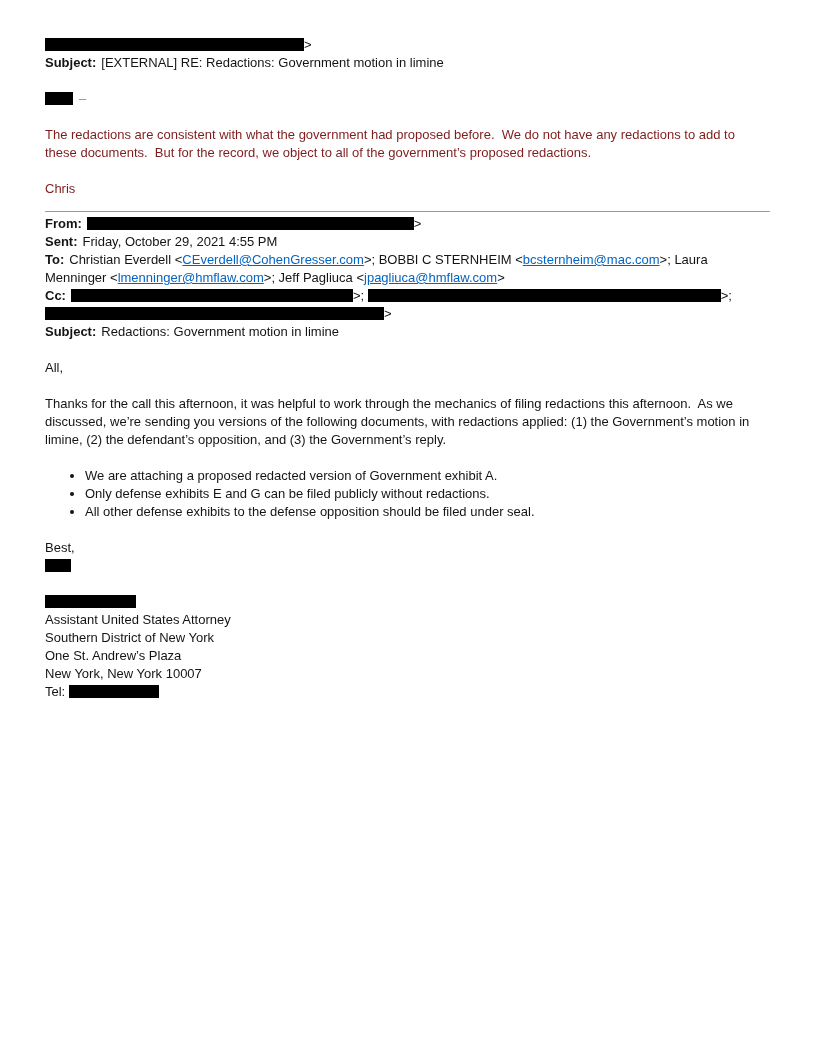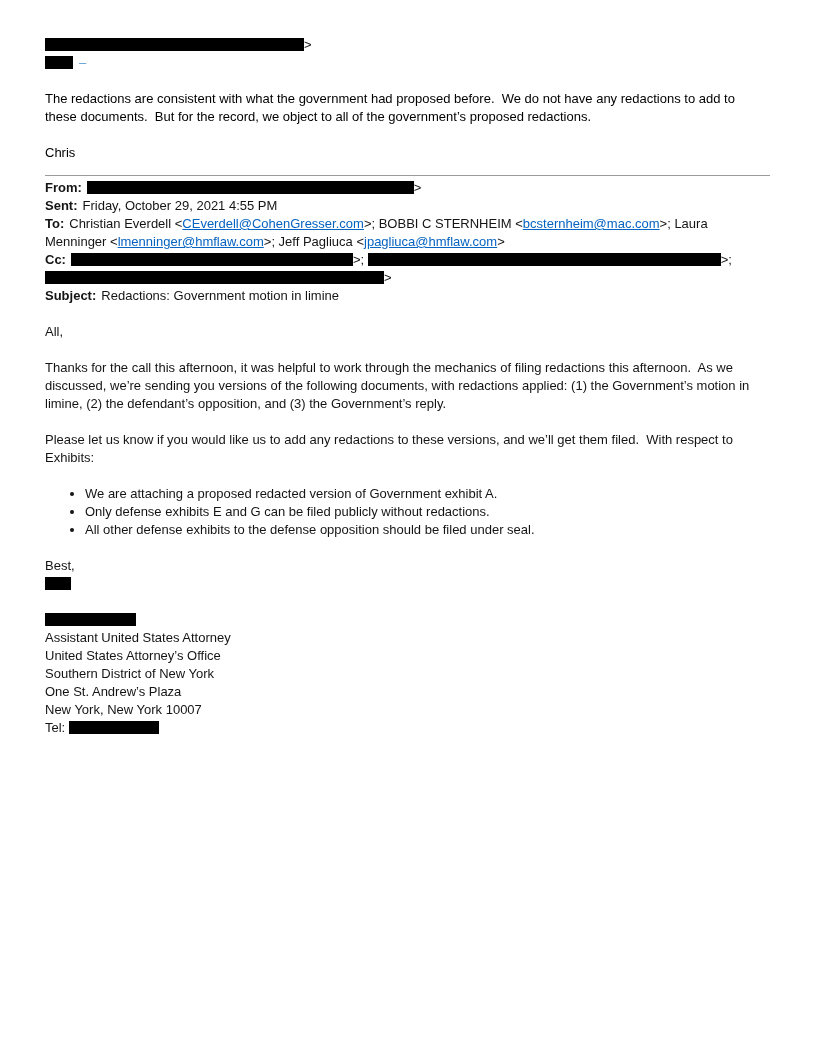--- a/index.html
+++ b/index.html
@@ -6,21 +6,21 @@
   body {
     width: 816px; height: 1056px; overflow: hidden;
     font-family: "Liberation Sans", sans-serif;
     font-size: 13px; line-height: 18px; color: #141414;
   }
   .page { box-sizing: border-box; width: 816px; height: 1056px; padding: 36px 46px 0 45px; }
   .ln { line-height: 18px; min-height: 18px; }
   .mb18 { margin-bottom: 18px; }
   .para { margin: 0 0 18px 0; white-space: pre-wrap; }
   .last { margin-bottom: 0; }
-  .blue { color: #000000; }
+  .blue { color: #7f1d1d; }
   .dash { color: #5B9BD5; margin-left: 6px; }
   .lbl { font-weight: bold; margin-right: 5px; }
   .redact { display: inline-block; background: #000000; height: 13px; vertical-align: -2px; }
   .w-top  { width: 259px; }
   .w-greet{ width: 28px; }
   .w-from { width: 327px; }
   .w-cc1  { width: 282px; }
   .w-cc2  { width: 353px; }
   .w-cc3  { width: 339px; }
   .w-best { width: 26px; }
@@ -34,20 +34,23 @@
 </style>
 </head>
 <body>
 
 <div class="page">
 
   <div class="ln">
     <span class="redact w-top"></span><span>&gt;</span>
   </div>
 
+  <div class="ln mb18">
+    <span class="lbl">Subject:</span><span>[EXTERNAL] RE: Redactions: Government motion in limine</span>
+  </div>
 
   <div class="ln mb18">
     <span class="redact w-greet"></span><span class="dash">–</span>
   </div>
 
   <p class="para blue">The redactions are consistent with what the government had proposed before.  We do not have any redactions to add to these documents.  But for the record, we object to all of the government’s proposed redactions.</p>
   <p class="para blue last">Chris</p>
 
   <hr class="divider">
 
@@ -62,40 +65,38 @@
   </div>
   <div>
     <span class="lbl">Cc:</span><span class="redact w-cc1"></span><span>&gt;; </span><span class="redact w-cc2"></span><span>&gt;; </span><span class="redact w-cc3"></span><span>&gt;</span>
   </div>
   <div class="ln mb18">
     <span class="lbl">Subject:</span><span>Redactions: Government motion in limine</span>
   </div>
 
   <p class="para">All,</p>
   <p class="para">Thanks for the call this afternoon, it was helpful to work through the mechanics of filing redactions this afternoon.  As we discussed, we’re sending you versions of the following documents, with redactions applied: (1) the Government’s motion in limine, (2) the defendant’s opposition, and (3) the Government’s reply.</p>
-  <p class="para">Please let us know if you would like us to add any redactions to these versions, and we’ll get them filed.  With respect to Exhibits:</p>
 
   <ul class="bullets">
     <li>We are attaching a proposed redacted version of Government exhibit A.</li>
     <li>Only defense exhibits E and G can be filed publicly without redactions.</li>
     <li>All other defense exhibits to the defense opposition should be filed under seal.</li>
   </ul>
 
   <div class="ln">Best,</div>
   <div class="ln">
     <span class="redact w-best"></span>
   </div>
 
   <div class="blank"></div>
 
   <div class="ln">
     <span class="redact w-sig"></span>
   </div>
   <div class="ln">Assistant United States Attorney</div>
-  <div class="ln">United States Attorney’s Office</div>
   <div class="ln">Southern District of New York</div>
   <div class="ln">One St. Andrew’s Plaza</div>
   <div class="ln">New York, New York 10007</div>
   <div class="ln">
     <span>Tel:</span>
     <span class="redact w-tel"></span>
   </div>
 
 </div>
 

